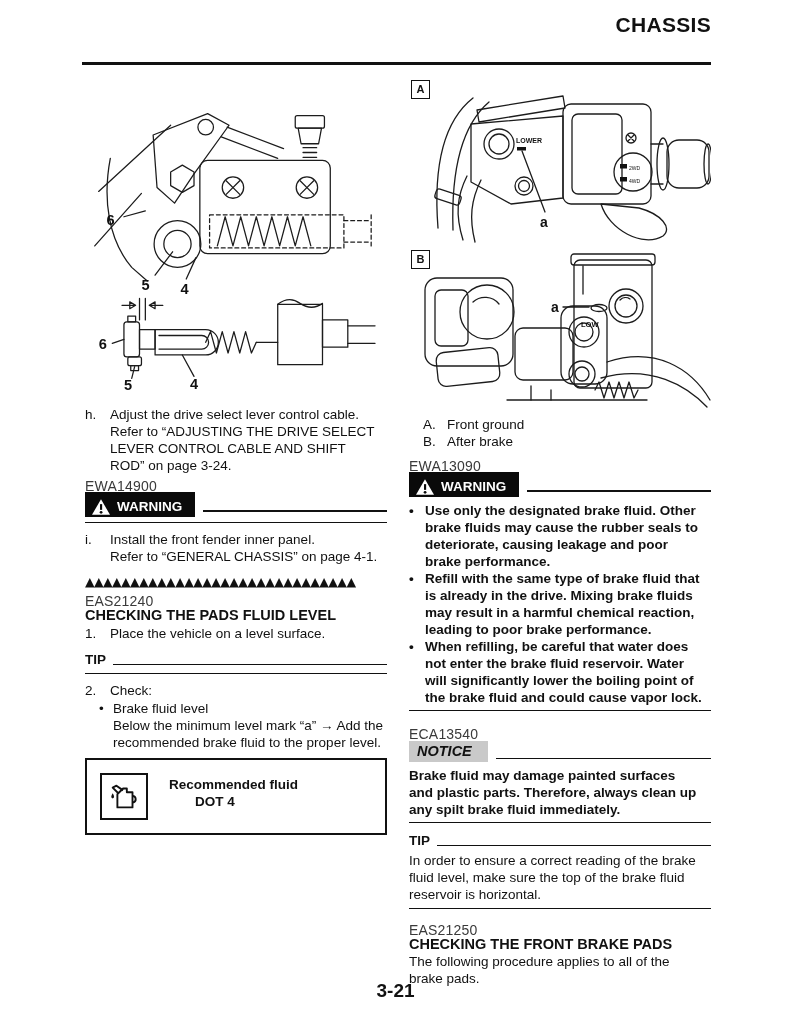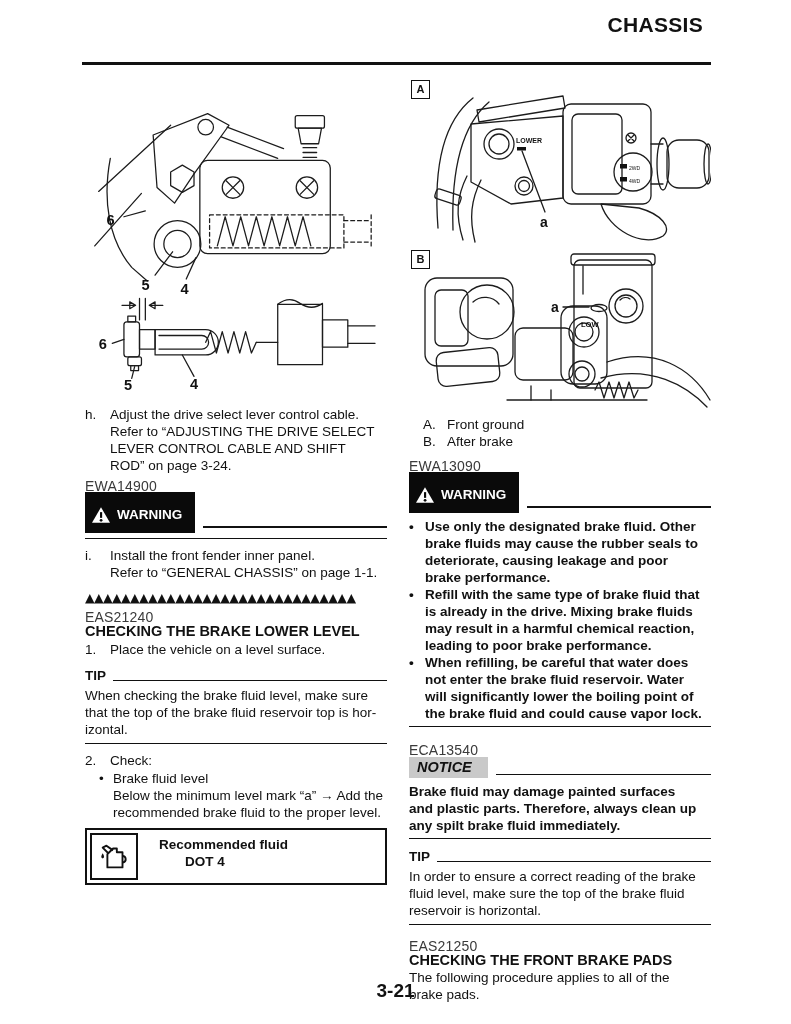--- a/index.html
+++ b/index.html
@@ -1,36 +1,36 @@
 <!DOCTYPE html>
 <html><head>
 <meta charset="utf-8">
 <style>
   html,body{margin:0;padding:0}
   body{
     width:791px;height:1024px;position:relative;background:#ffffff;
     font-family:"Liberation Sans","DejaVu Sans",sans-serif;color:#111;
     overflow:hidden;
   }
-  .hdr-title{position:absolute;top:13px;right:88px;font-size:21px;font-weight:bold;letter-spacing:.3px}
+  .hdr-title{position:absolute;top:13px;right:80px;font-size:21px;font-weight:bold;letter-spacing:.3px}
   .hdr-rule{position:absolute;left:82px;right:80px;top:62px;height:2.5px;background:#111}
 
   .col{position:absolute;top:80px;width:302px;font-size:13.5px;line-height:17px}
   .col-left{left:85px}
   .col-right{left:409px}
 
   .pre{white-space:pre}
   .bold{font-weight:bold}
   .step{display:flex;margin-top:8px}
   .step .lbl{width:25px;flex:none}
   .code{font-size:14px;color:#3a3a3a;letter-spacing:.2px;margin-top:7px;line-height:10px}
 
   .warn-head{display:flex;align-items:flex-end;margin:1px 0 5px}
   .warn-badge{background:#0a0a0a;color:#fff;display:flex;align-items:center;gap:6px;
-    padding:4px 13px 0 6px;font-weight:bold;font-size:13.5px;height:41px;box-sizing:border-box}
+    padding:4px 13px 0 6px;font-weight:bold;font-size:13.5px;height:25px;box-sizing:border-box}
   .warn-rule{flex:1;border-bottom:2px solid #111;margin:0 0 5px 8px}
   .sec-rule{border-bottom:1.8px solid #111;margin-top:4px}
 
   .notice-badge{background:#c9c9c9;color:#111;display:inline-block;
     padding:2px 16px 2px 8px;font-weight:bold;font-style:italic;font-size:14.5px;line-height:17px}
   .notice-head{display:flex;align-items:flex-end;margin:2px 0 5px}
   .notice-rule{flex:1;border-bottom:1.8px solid #111;margin:0 0 3px 8px}
 
   .tip-head{display:flex;font-weight:bold;margin-top:9px}
   .tip-rule{flex:1;border-bottom:1.5px solid #111;margin:0 0 3px 7px}
@@ -42,21 +42,21 @@
 
   .heading{font-weight:bold;font-size:14.5px;margin-top:1px}
 
   .bullet-item{display:flex;margin-top:1px}
   .bullet-item .bl{width:14px;flex:none;margin-left:14px}
   .bullet-detail{margin-left:28px}
 
   .wb{display:flex;font-weight:bold}
   .wb .bl{width:16px;flex:none}
 
-  .fluid-box{border:2.5px solid #111;padding:3px;display:flex;margin-top:7px}
+  .fluid-box{border:2.5px solid #111;padding:13px;display:flex;margin-top:7px}
   .fluid-icon{width:44px;height:43px;border:2px solid #111;flex:none;display:flex;align-items:center;justify-content:center}
   .fluid-text{margin-left:21px;font-weight:bold;padding-top:3px}
   .fluid-text .val{margin-left:26px}
 
   .figure{position:relative}
   .fig-tag{position:absolute;width:17px;height:17px;border:1.3px solid #111;font-size:11px;
     font-weight:bold;display:flex;align-items:center;justify-content:center;top:0;left:2px;background:#fff;z-index:2}
 
   .caps{display:flex;margin-top:6px}
   .caps .k{width:24px;flex:none;margin-left:14px}
@@ -160,40 +160,37 @@
       </svg>
       <span>WARNING</span>
     </div>
     <div class="warn-rule"></div>
   </div>
   <div class="sec-rule"></div>
 
   <div class="step">
     <div class="lbl">i.</div>
     <div class="pre">Install the front fender inner panel.
-Refer to “GENERAL CHASSIS” on page 1-1.</div>
+Refer to “GENERAL CHASSIS” on page 4-1.</div>
   </div>
 
   <div class="tri">▲▲▲▲▲▲▲▲▲▲▲▲▲▲▲▲▲▲▲▲▲▲▲▲▲▲▲▲▲▲</div>
 
   <div class="code">EAS21240</div>
-  <div class="heading">CHECKING THE BRAKE LOWER LEVEL</div>
+  <div class="heading">CHECKING THE PADS FLUID LEVEL</div>
 
   <div class="step" style="margin-top:1px">
     <div class="lbl">1.</div>
     <div class="pre">Place the vehicle on a level surface.</div>
   </div>
 
   <div class="tip-head">
     <span>TIP</span>
     <div class="tip-rule"></div>
   </div>
-  <div class="pre tip-body">When checking the brake fluid level, make sure
-that the top of the brake fluid reservoir top is hor-
-izontal.</div>
   <div class="tip-end"></div>
 
   <div class="step">
     <div class="lbl">2.</div>
     <div class="pre">Check:</div>
   </div>
   <div class="bullet-item">
     <div class="bl">•</div>
     <div class="pre">Brake fluid level</div>
   </div>

